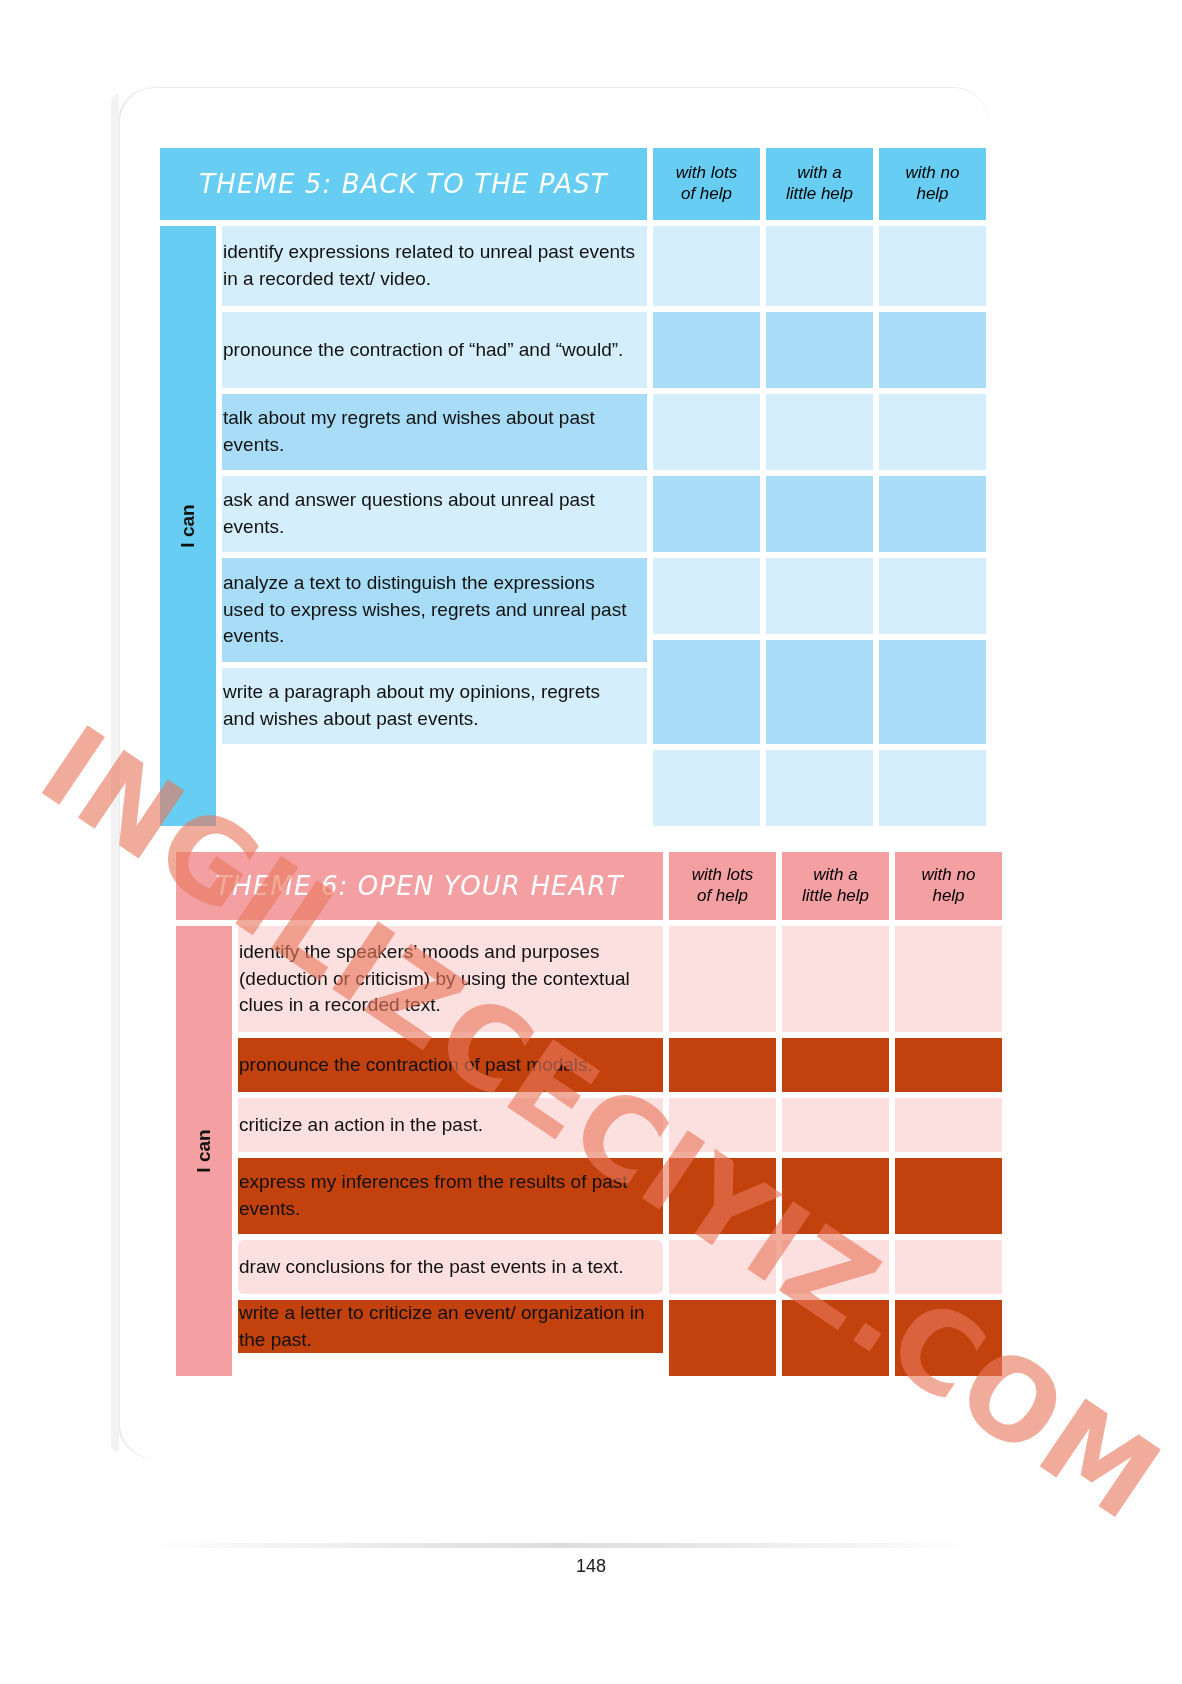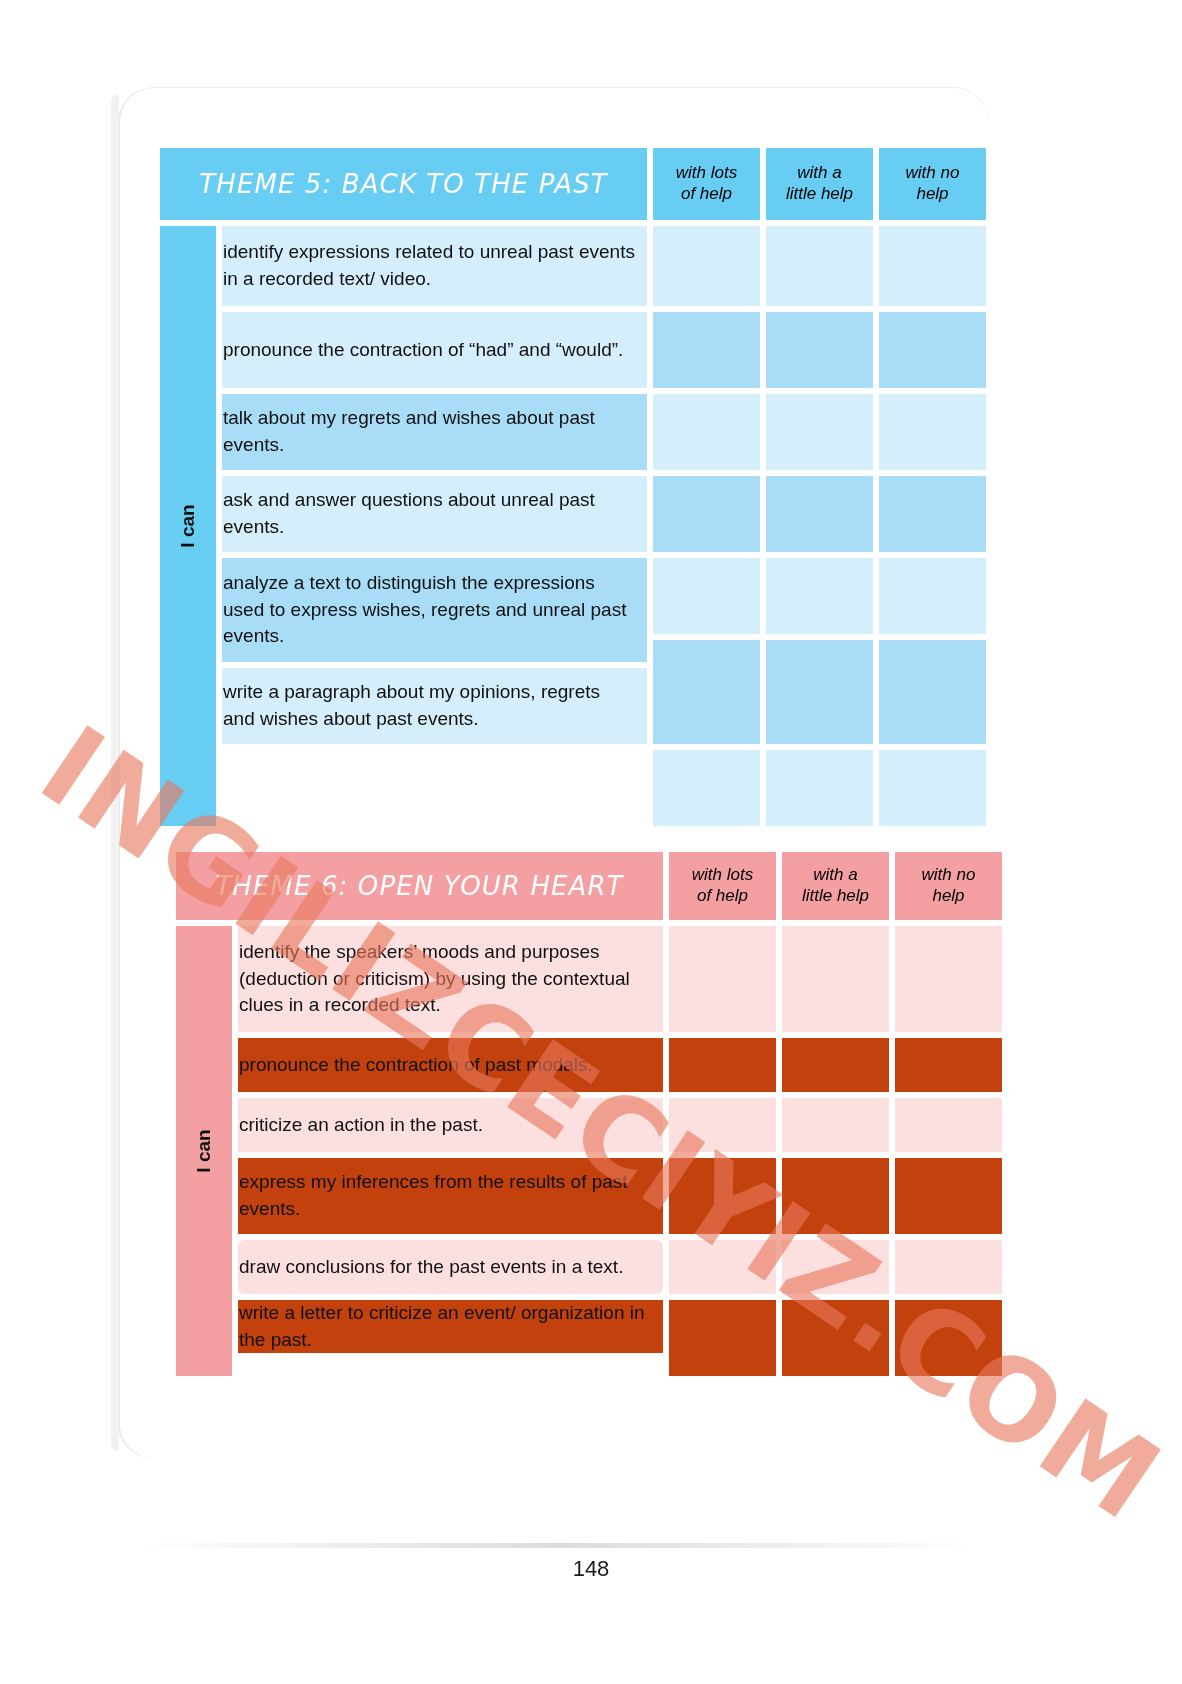--- a/index.html
+++ b/index.html
@@ -165,21 +165,21 @@
     height: 5px;
     background: linear-gradient(to right, #ffffff, #e6e6e6 35%, #dcdcdc 50%, #e6e6e6 65%, #ffffff);
     z-index: 12;
   }
   .page-num {
     position: absolute;
     left: 0;
     top: 1556px;
     width: 1182px;
     text-align: center;
-    font-size: 22px;
+    font-size: 18px;
     color: #1a1a1a;
     z-index: 12;
     font-family: "Liberation Sans", sans-serif;
   }
 </style>
 </head>
 <body>
 
 <div class="page-frame"></div>
 

